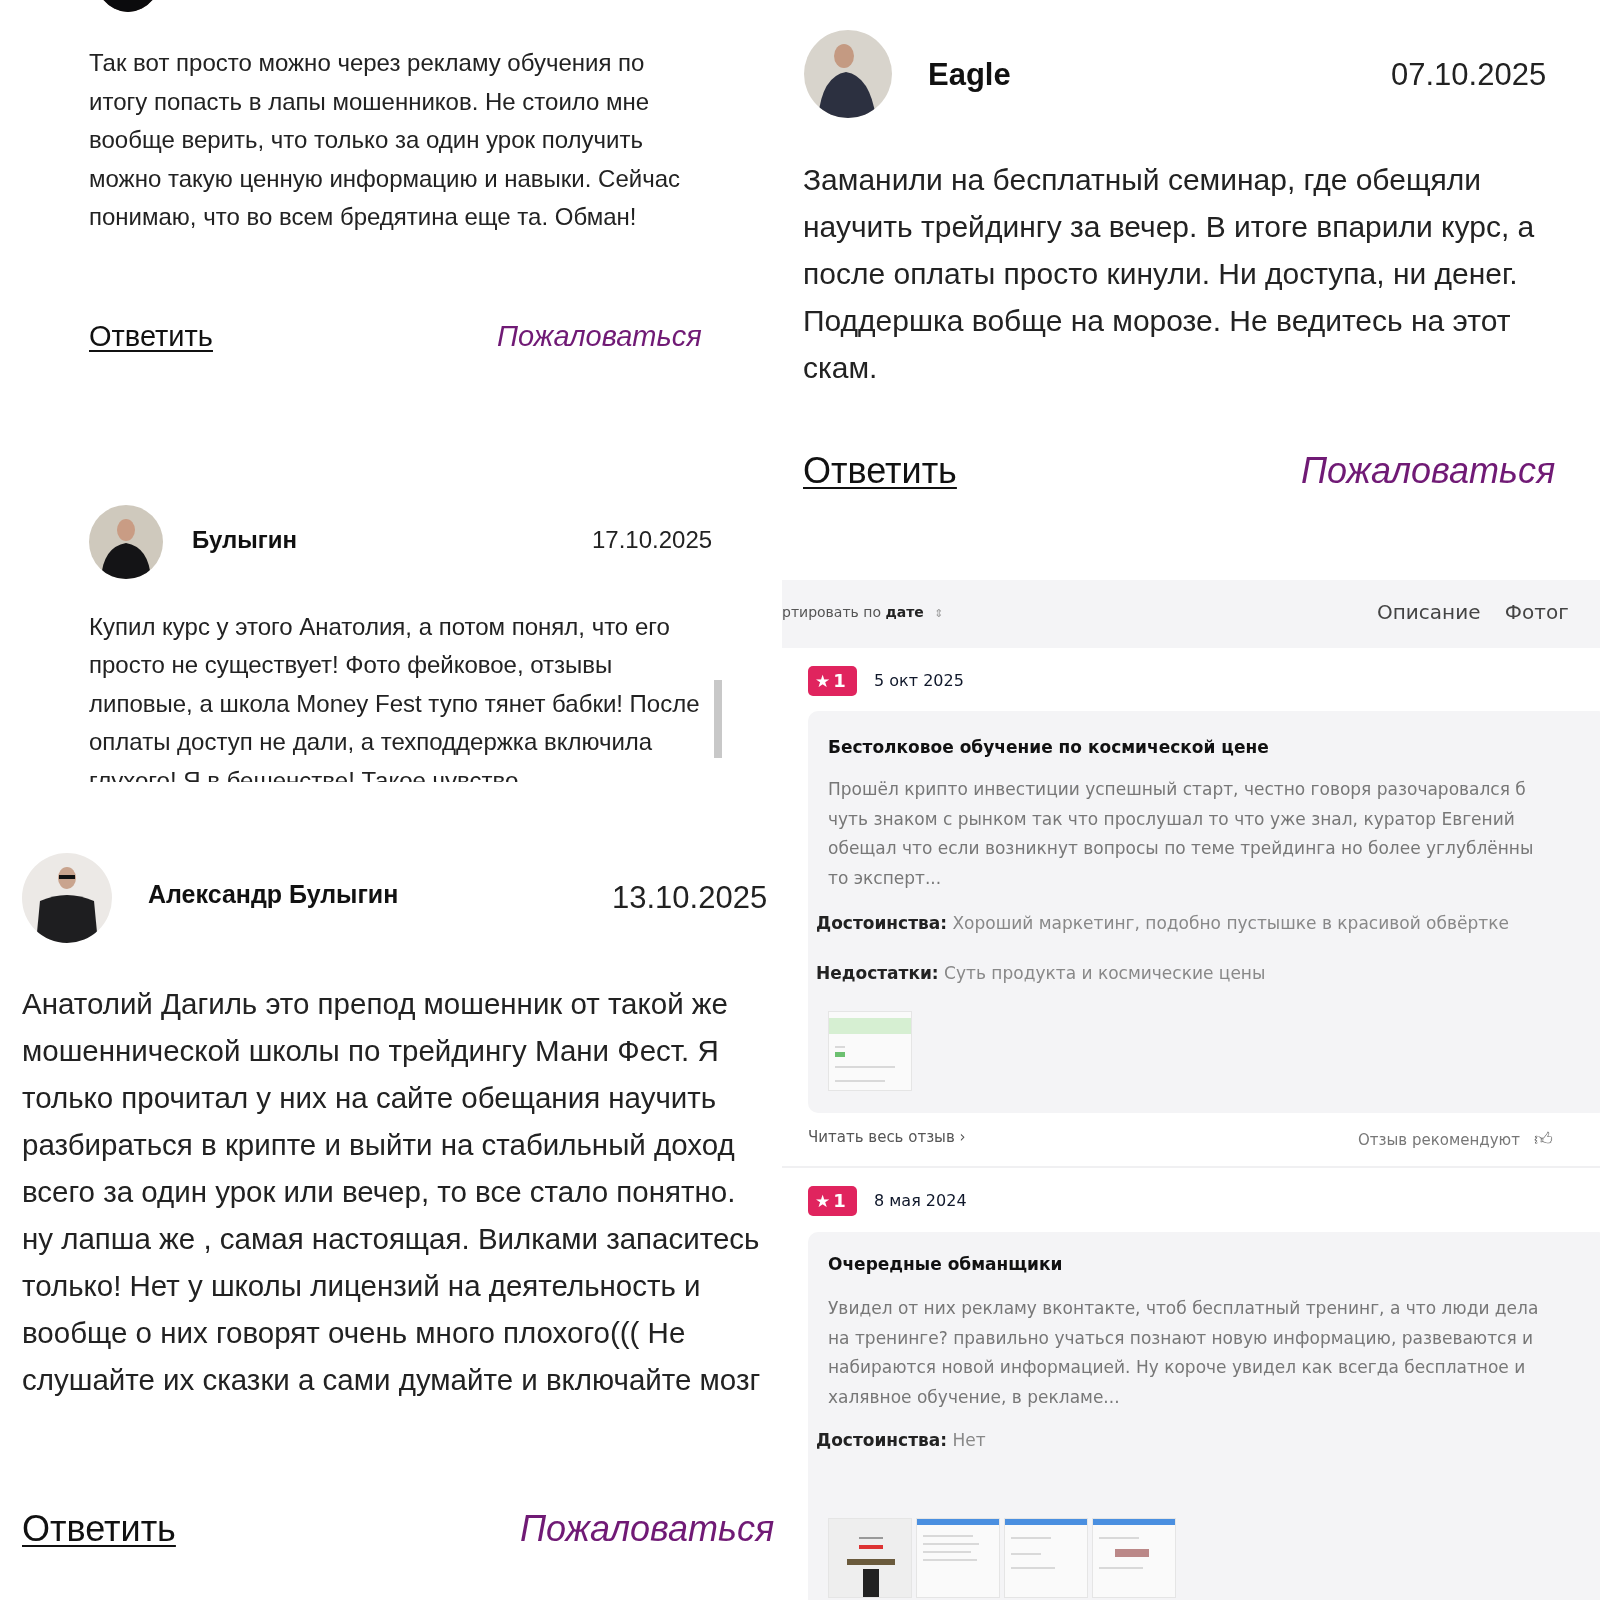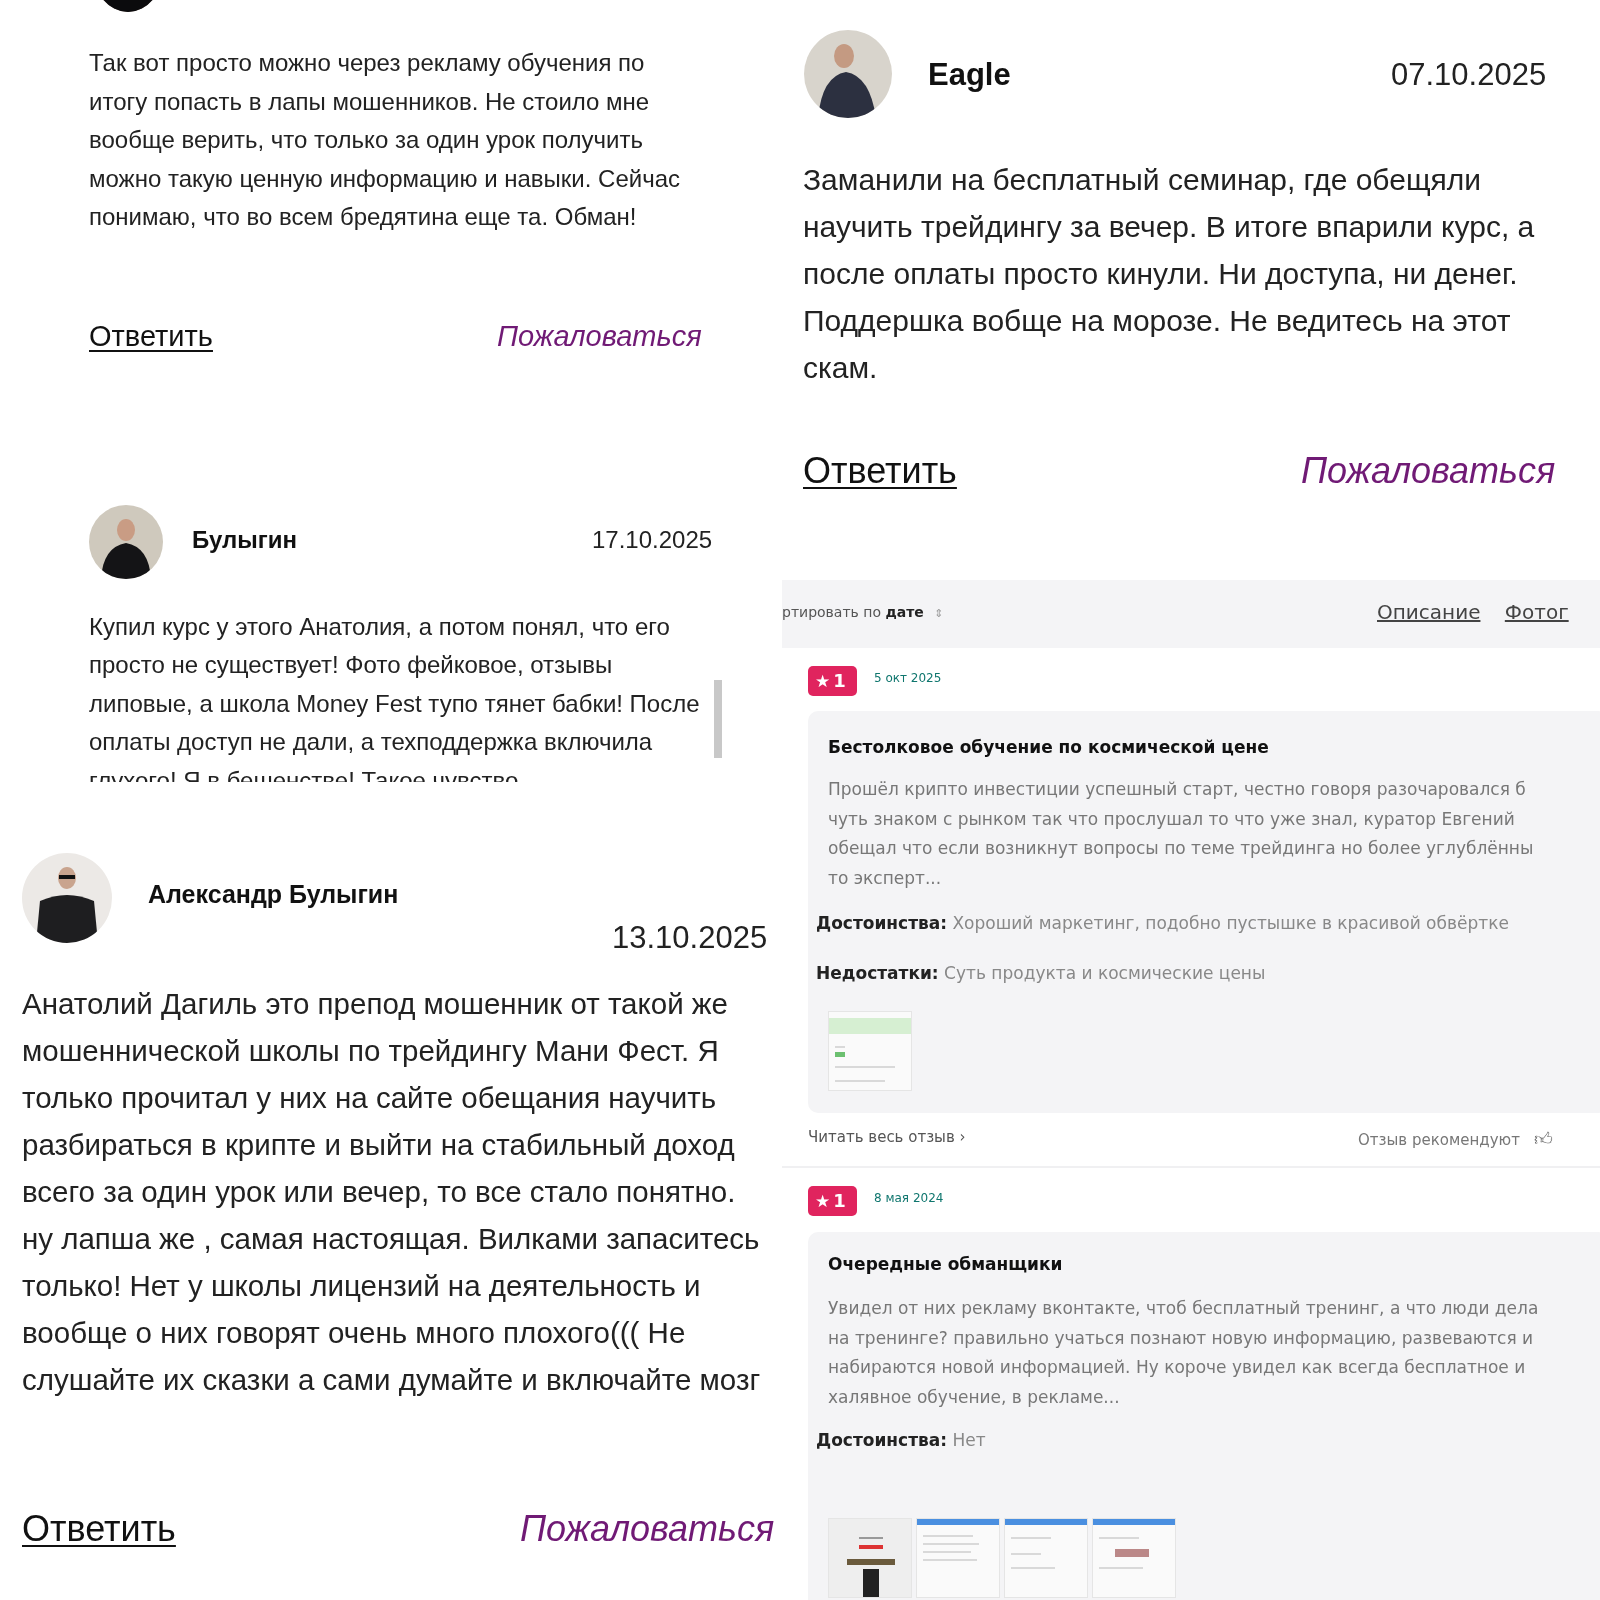--- a/index.html
+++ b/index.html
@@ -29,47 +29,47 @@
   #p2 .avatar { left: 89px; top: 25px; width: 74px; height: 74px; }
   #p2 .c-name { left: 192px; top: 46px; font-size: 24px; }
   #p2 .c-date { left: 572px; top: 46px; font-size: 24px; margin-left: 20px; }
   #p2 .c-body { left: 89px; top: 128px; width: 620px; font-size: 24px; line-height: 38.4px; }
   #p2 .scrollbar { position: absolute; left: 714px; top: 200px; width: 8px; height: 78px; background: #c8c8c8; cursor: pointer; }
 
   
   #p3 { left: 0; top: 820px; width: 780px; height: 780px; }
   #p3 .avatar { left: 22px; top: 33px; width: 90px; height: 90px; }
   #p3 .c-name { left: 148px; top: 60px; font-size: 25px; text-align: right; }
-  #p3 .c-date { left: 612px; top: 60px; font-size: 31px; margin-top: 40px; }
+  #p3 .c-date { left: 612px; top: 60px; font-size: 31px; }
   #p3 .c-body { left: 22px; top: 160px; width: 750px; font-size: 29.5px; line-height: 47px; }
   #p3 .c-reply { left: 22px; top: 688px; font-size: 36px; }
   #p3 .c-report { left: 520px; top: 688px; font-size: 36px; }
 
   
   #p4 { left: 782px; top: 0; width: 818px; height: 560px; }
   #p4 .avatar { left: 22px; top: 30px; width: 88px; height: 88px; }
   #p4 .c-name { left: 146px; top: 57px; font-size: 31px; }
   #p4 .c-date { left: 609px; top: 57px; font-size: 31px; }
   #p4 .c-body { left: 21px; top: 156px; width: 760px; font-size: 30px; line-height: 47px; }
   #p4 .c-reply { left: 21px; top: 450px; font-size: 36px; }
   #p4 .c-report { left: 519px; top: 450px; font-size: 36px; }
 
   
   #p5 { left: 782px; top: 580px; width: 818px; height: 1020px; background: #ffffff; font-family: "DejaVu Sans", sans-serif; }
   .sortbar { position: absolute; left: 0; top: 0; width: 818px; height: 68px; background: #f4f4f6; }
   .sort-label { position: absolute; left: 0; top: 24px; font-size: 14px; color: #555; white-space: nowrap; }
   .sort-label b { color: #222; }
   .sort-arrows { font-size: 11px; color: #999; margin-left: 6px; }
   .sort-tabs { position: absolute; left: 595px; top: 20px; font-size: 20px; color: #444; white-space: nowrap; }
-  .sort-tabs span { margin-right: 18px; cursor: pointer; text-decoration: underline; }
+  .sort-tabs span { margin-right: 18px; cursor: pointer; }
 
   .review { position: absolute; left: 0; width: 818px; }
   .rating-badge { position: absolute; left: 26px; width: 49px; height: 30px; background: #e0245e; border-radius: 5px; color: #fff; font-weight: bold; font-size: 18px; line-height: 30px; padding-left: 7px; white-space: nowrap; }
   .rating-badge .star { font-size: 17px; margin-right: 3px; }
-  .r-date { position: absolute; left: 92px; font-size: 12px; color: #0f766e; white-space: nowrap; }
+  .r-date { position: absolute; left: 92px; font-size: 16px; color: #0f172a; white-space: nowrap; }
   .r-box { position: absolute; left: 26px; width: 800px; background: #f4f4f6; border-radius: 10px; }
   .r-title { position: absolute; left: 20px; font-size: 17px; font-weight: bold; color: #111; white-space: nowrap; }
   .r-text { position: absolute; left: 20px; width: 800px; font-size: 17px; line-height: 29.5px; color: #777; white-space: nowrap; }
   .r-field { position: absolute; left: 8px; font-size: 17px; color: #888; white-space: nowrap; }
   .r-field b { color: #222; }
   .r-thumbs { position: absolute; left: 20px; display: flex; gap: 4px; }
   .thumb { width: 84px; height: 80px; background: #fafafa; border: 1px solid #e5e5e5; position: relative; overflow: hidden; cursor: pointer; }
   .thumb .bar { position: absolute; left: 0; right: 0; top: 0; height: 6px; background: #4a8fe0; }
   .thumb .line { position: absolute; left: 6px; height: 2px; background: #d9d9d9; }
   .thumb.first { background: #eee; }

